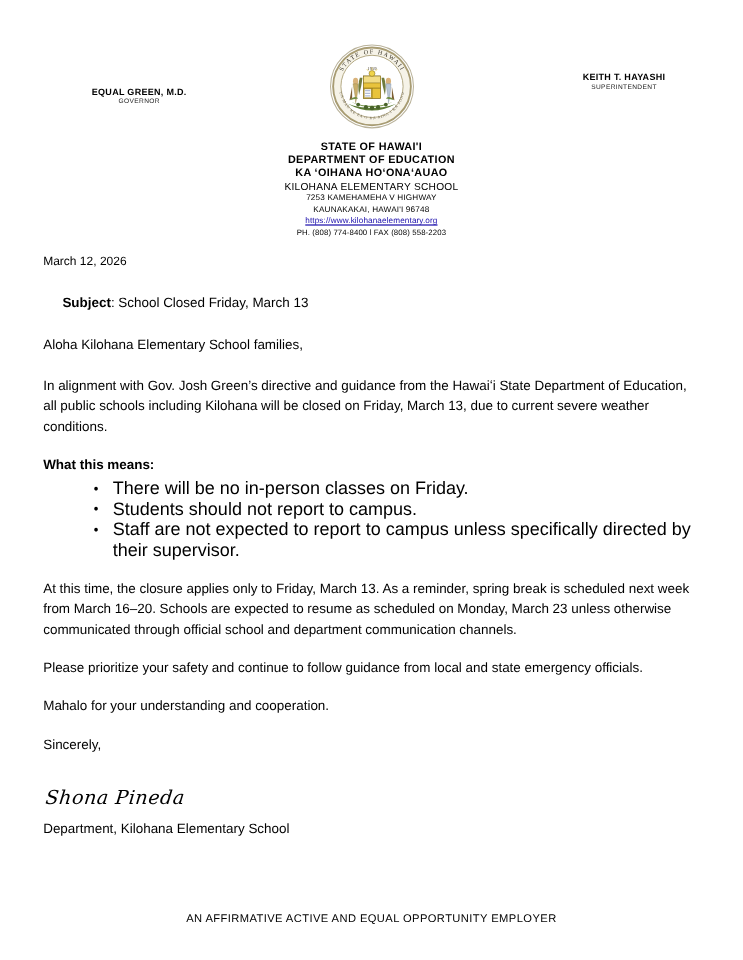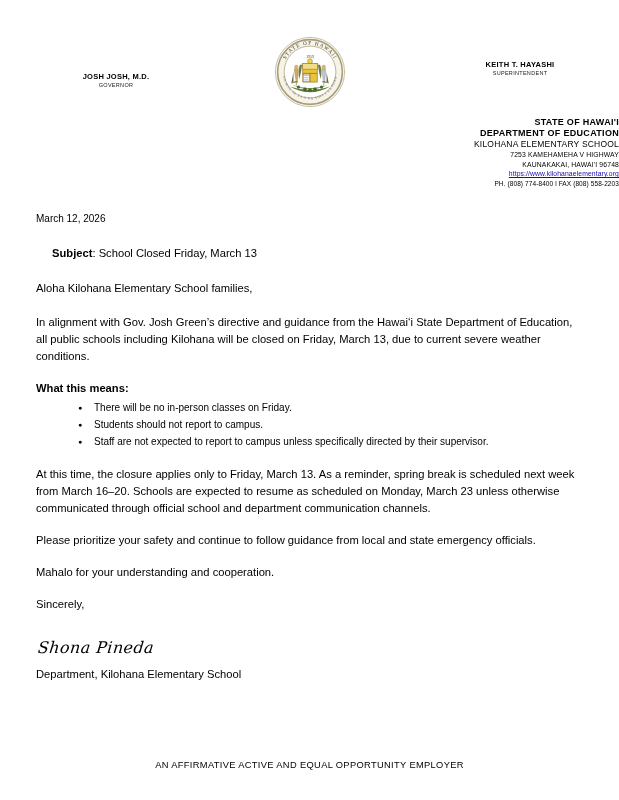--- a/index.html
+++ b/index.html
@@ -69,21 +69,21 @@
   .seal {
     width: 72px;
     height: 72px;
   }
 
   .org-block {
     position: absolute;
     left: 0;
     right: 0;
     top: 117px;
-    text-align: right;
+    text-align: center;
   }
   .org-l1, .org-l2, .org-l3 {
     font-size: 9px;
     font-weight: bold;
     letter-spacing: 0.3px;
     line-height: 11px;
   }
   .org-l4 {
     font-size: 8.5px;
     letter-spacing: 0.2px;
@@ -143,21 +143,21 @@
     font-weight: bold;
     line-height: 17px;
     margin: 0 0 2px 0;
   }
   ul.bullets {
     margin: 0 0 16px 0;
     padding: 0 0 0 42px;
     list-style: none;
   }
   ul.bullets li {
-    font-size: 10px;
+    font-size: 15px;
     line-height: 17px;
     position: relative;
     padding-left: 16px;
   }
   ul.bullets li::before {
     content: "\25CF";
     position: absolute;
     left: 0;
     top: 0;
     font-size: 7px;
@@ -195,21 +195,21 @@
   }
 </style>
 </head>
 <body>
 
 <div class="page">
 
   <div class="letterhead">
 
     <div class="official-left">
-      <div class="official-name">JOSH JOSH, M.D.</div>
+      <div class="official-name">EQUAL GREEN, M.D.</div>
       <div class="official-title">GOVERNOR</div>
     </div>
 
     <div class="seal-wrap">
       <svg class="seal" viewBox="0 0 100 100">
         <defs>
           <path id="arcTop" d="M 50,50 m -38,0 a 38,38 0 0 1 76,0" fill="none"></path>
           <path id="arcBot" d="M 12,50 a 38,38 0 0 0 76,0" fill="none"></path>
         </defs>
         <circle cx="50" cy="50" r="48" fill="#ffffff" stroke="#b9b29a" stroke-width="1.2"></circle>
@@ -269,20 +269,21 @@
     </div>
 
     <div class="official-right">
       <div class="official-name">KEITH T. HAYASHI</div>
       <div class="official-title">SUPERINTENDENT</div>
     </div>
 
     <div class="org-block">
       <div class="org-l1">STATE OF HAWAI'I</div>
       <div class="org-l2">DEPARTMENT OF EDUCATION</div>
+      <div class="org-l3">KA ʻOIHANA HOʻONAʻAUAO</div>
       <div class="org-l4">KILOHANA ELEMENTARY SCHOOL</div>
       <div class="addr">7253 KAMEHAMEHA V HIGHWAY</div>
       <div class="addr">KAUNAKAKAI, HAWAI'I  96748</div>
       <div class="weburl">https://www.kilohanaelementary.org</div>
       <div class="phone">PH. (808) 774-8400 l FAX (808) 558-2203</div>
     </div>
   </div>
 
   <div class="body-area">
 

